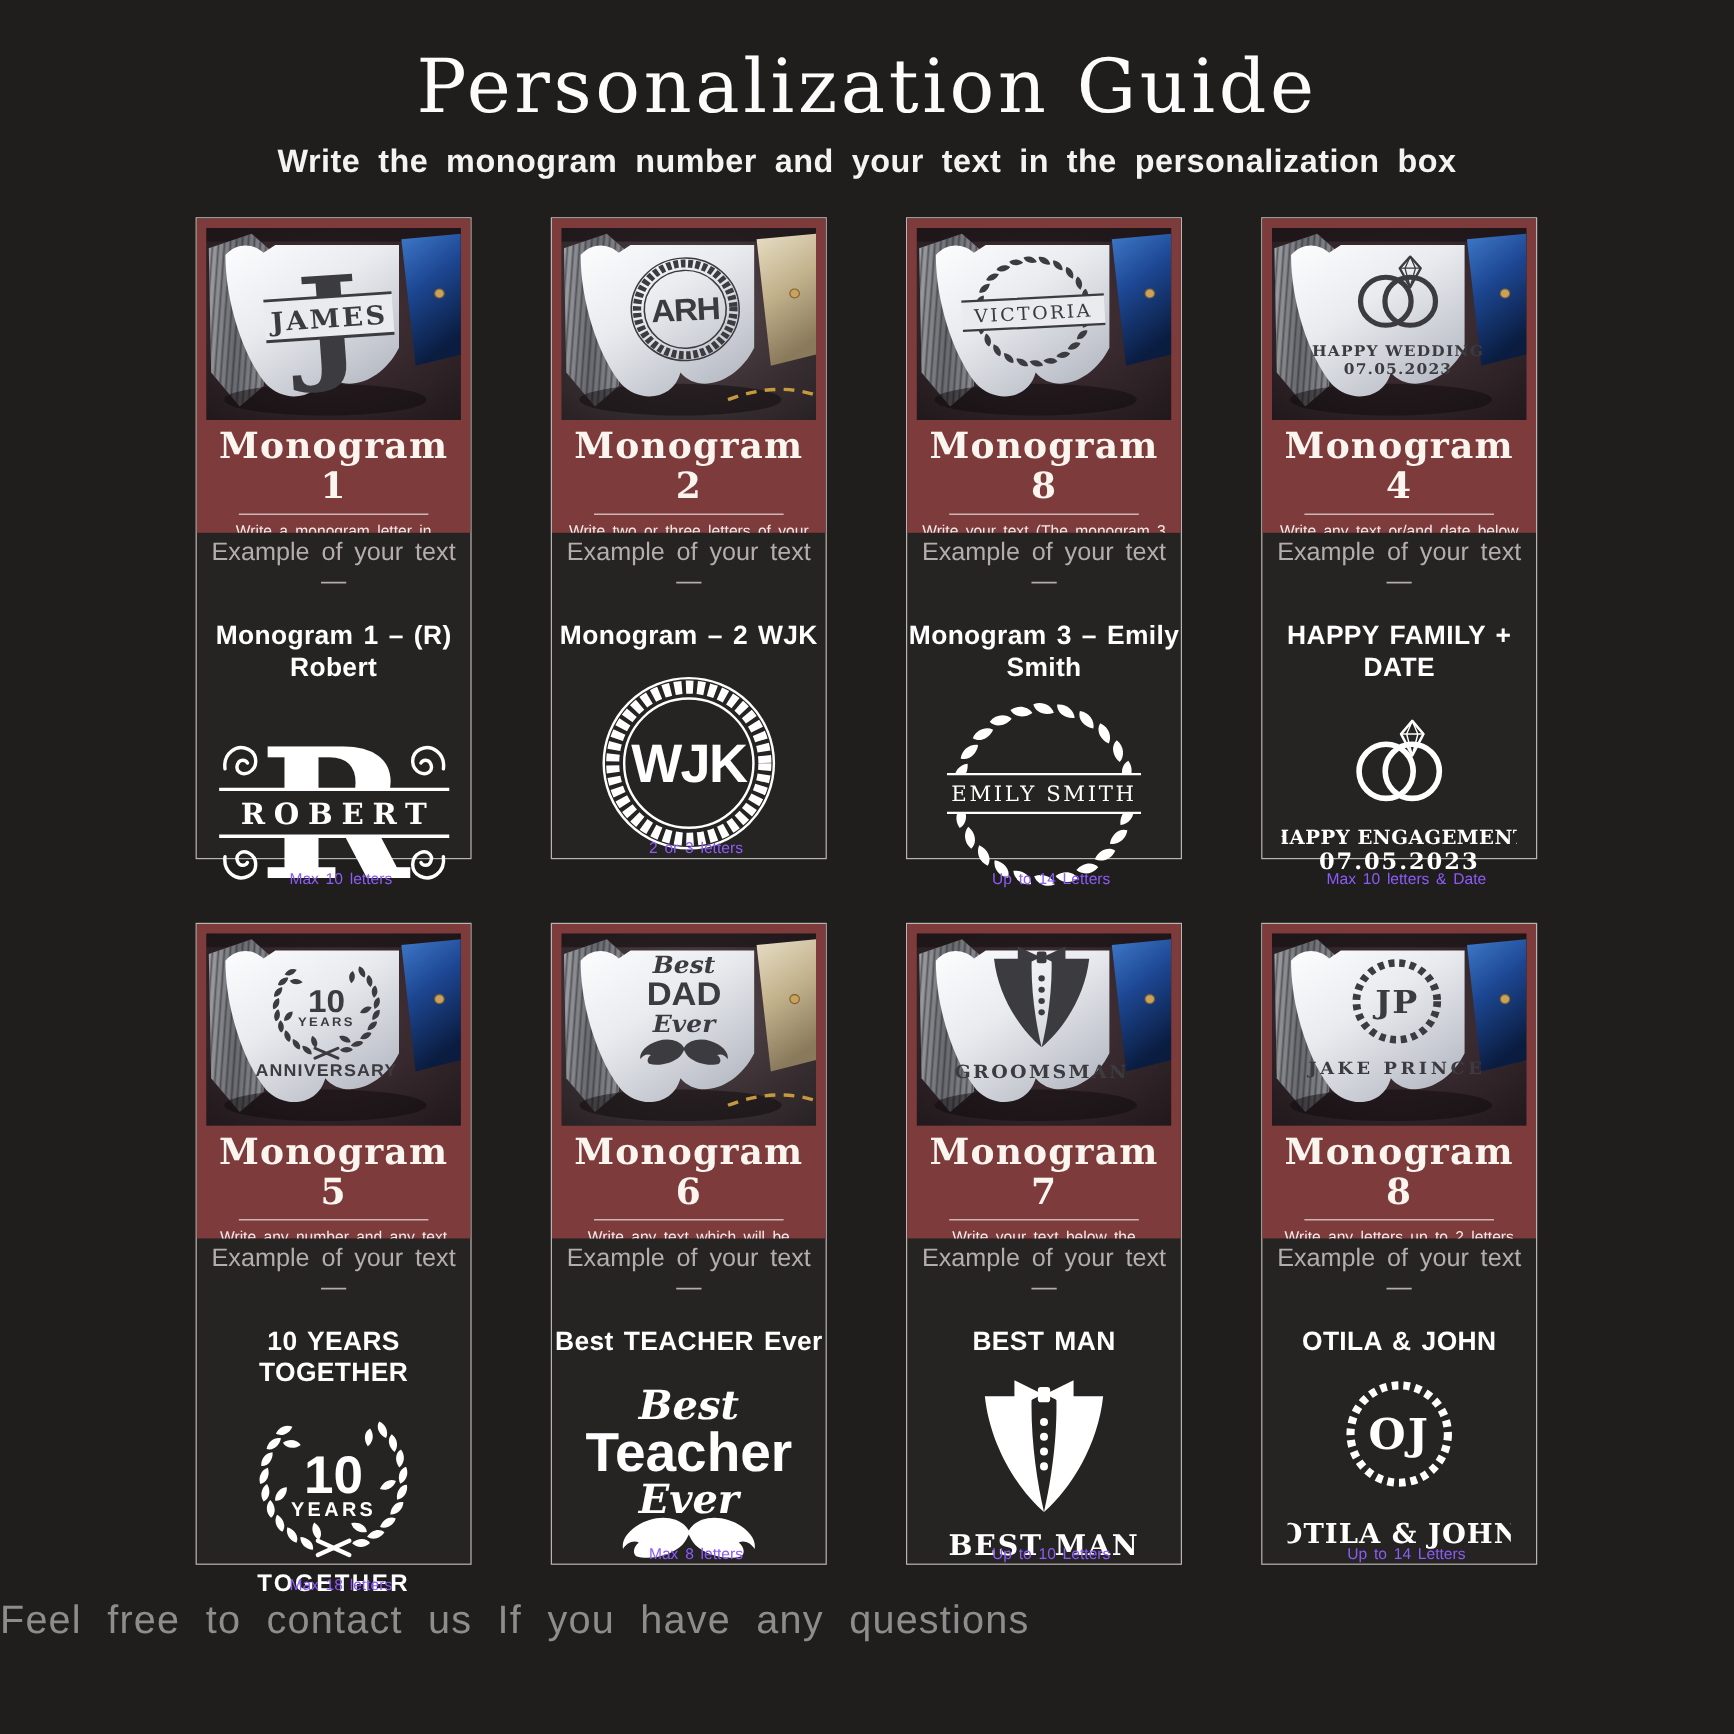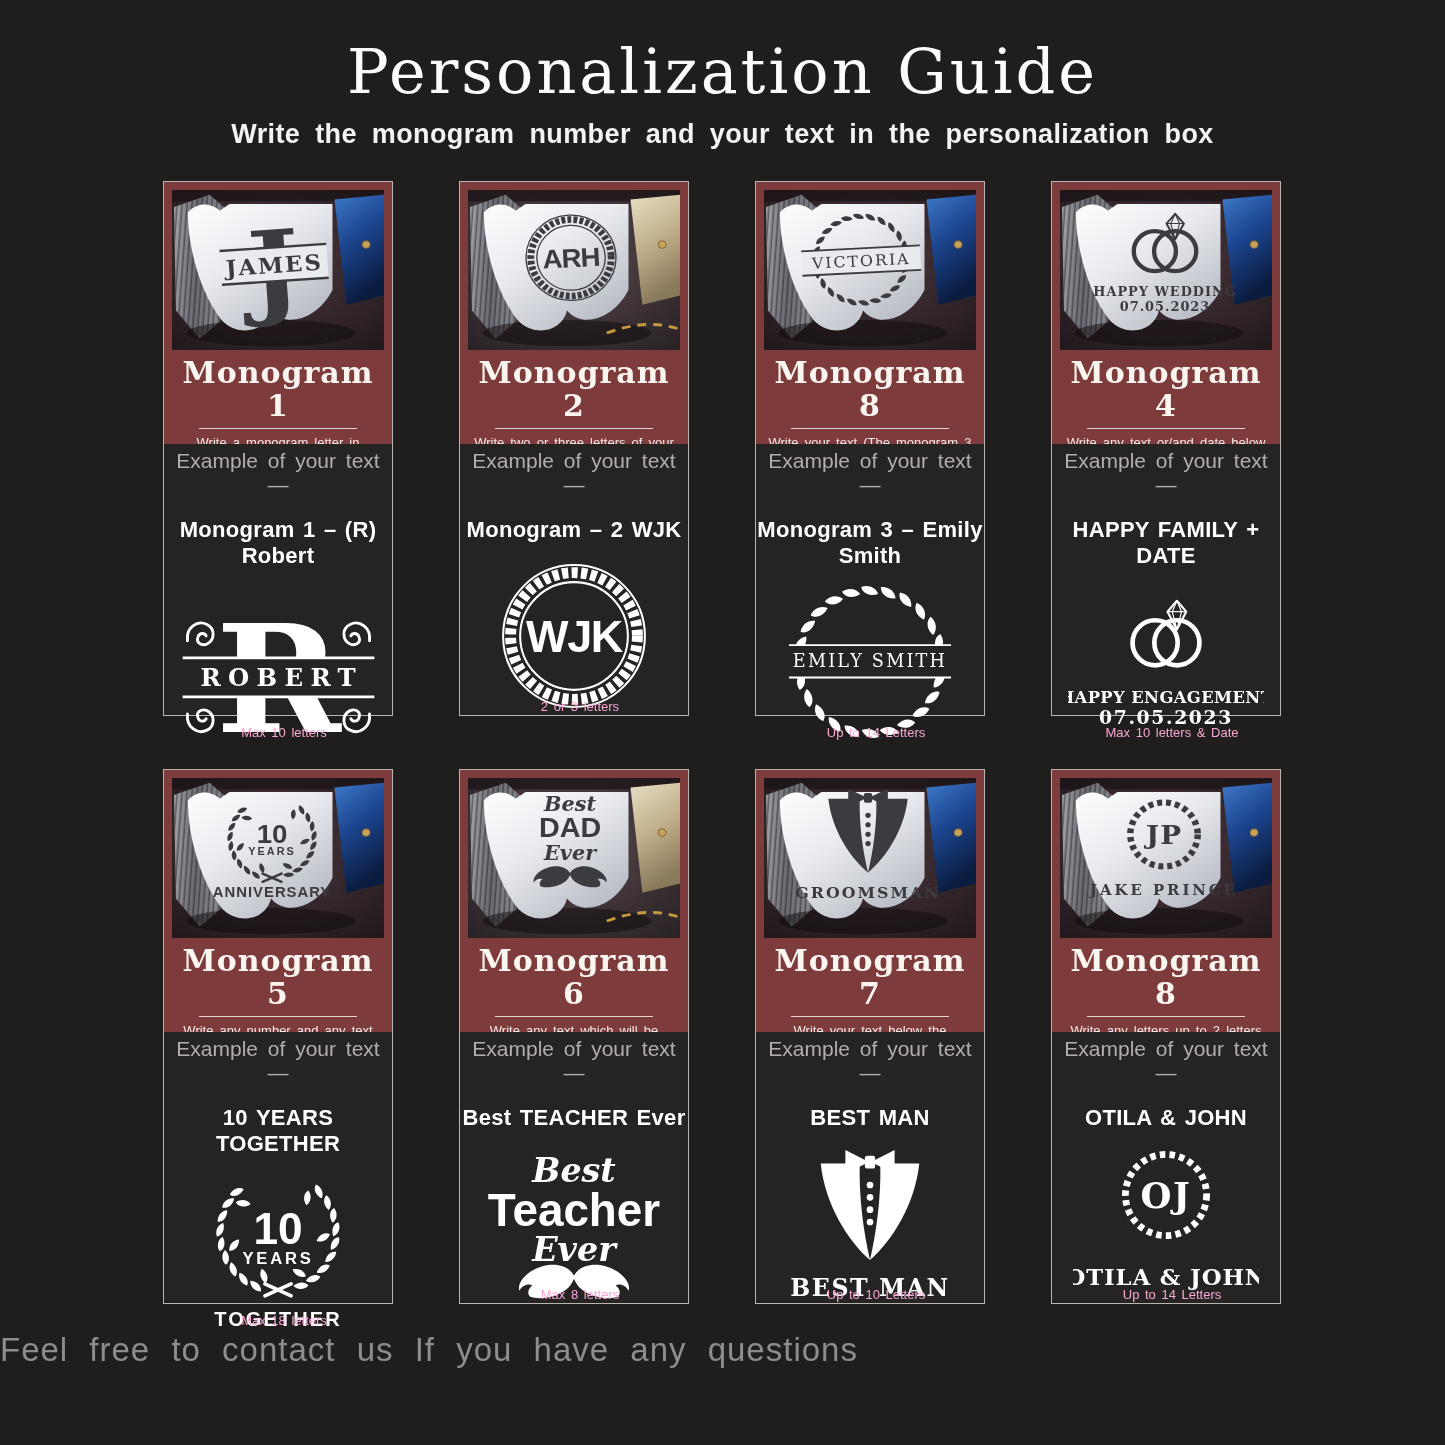--- a/index.html
+++ b/index.html
@@ -39,21 +39,21 @@
     font-family:"DejaVu Serif","Liberation Serif",serif;font-size:30px;font-weight:700;
     color:#fbf5f0;margin:6px 0 0;letter-spacing:1px;line-height:1.1;
   }
   .divider{width:158px;height:1px;background:rgba(255,255,255,.78);margin:6px auto 6px}
   .card-desc{font-size:13px;line-height:1.3;color:#f3ebe9;margin:0;word-spacing:2.5px}
 
   .card-body{flex:1;position:relative;text-align:center;padding-top:5px}
   .ex-label{font-size:21px;color:#b3aeab;margin:0;word-spacing:4px;font-weight:400}
   .ex-value{font-size:22px;color:#ffffff;margin:20px 0 0;font-weight:bold;word-spacing:2px;letter-spacing:.3px}
   .mono{height:176px;display:flex;align-items:center;justify-content:center;margin-top:5px}
-  .note{position:absolute;bottom:10px;left:12px;right:0;font-size:13px;color:#f9a8d4;margin:0;word-spacing:2px}
+  .note{position:absolute;bottom:10px;left:12px;right:0;font-size:13px;color:#8b5cf6;margin:0;word-spacing:2px}
 
   .footer{
     text-align:left;margin-top:27px;font-size:33px;color:#8d8d8d;
     word-spacing:11px;letter-spacing:1px;font-weight:400;
   }
 </style>
 </head>
 <body>
 
 <svg width="0" height="0" style="position:absolute" aria-hidden="true">

